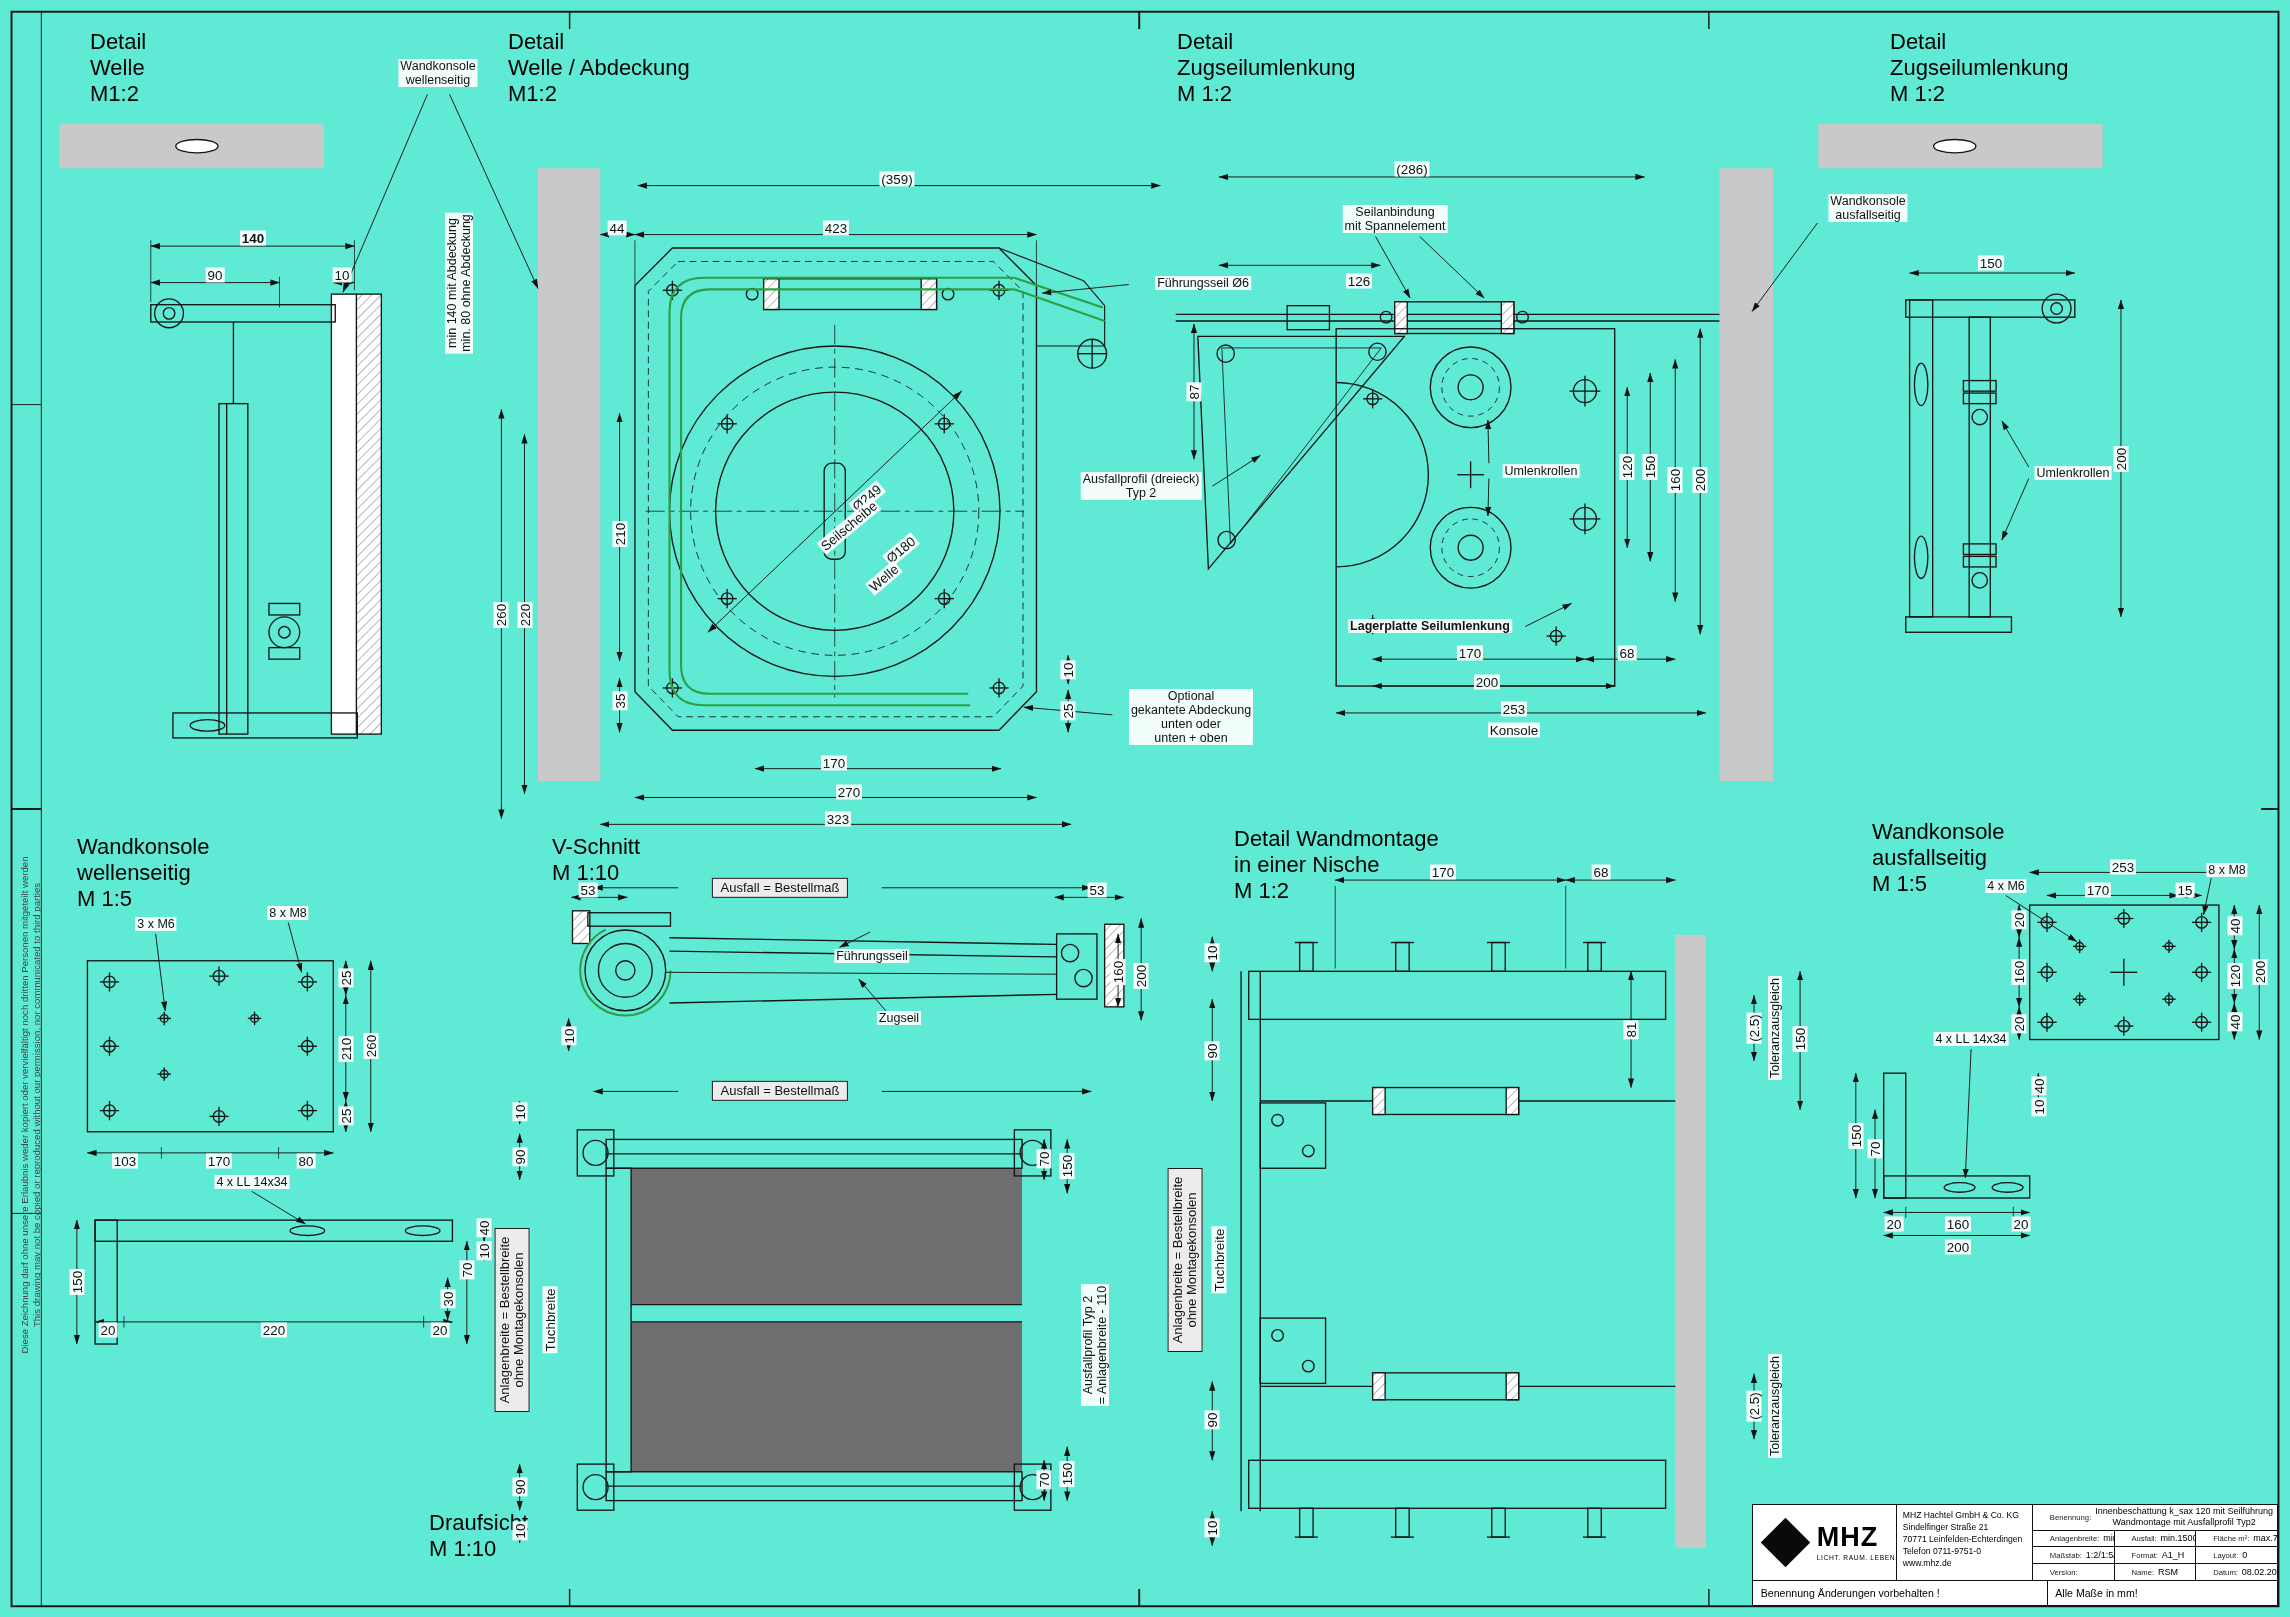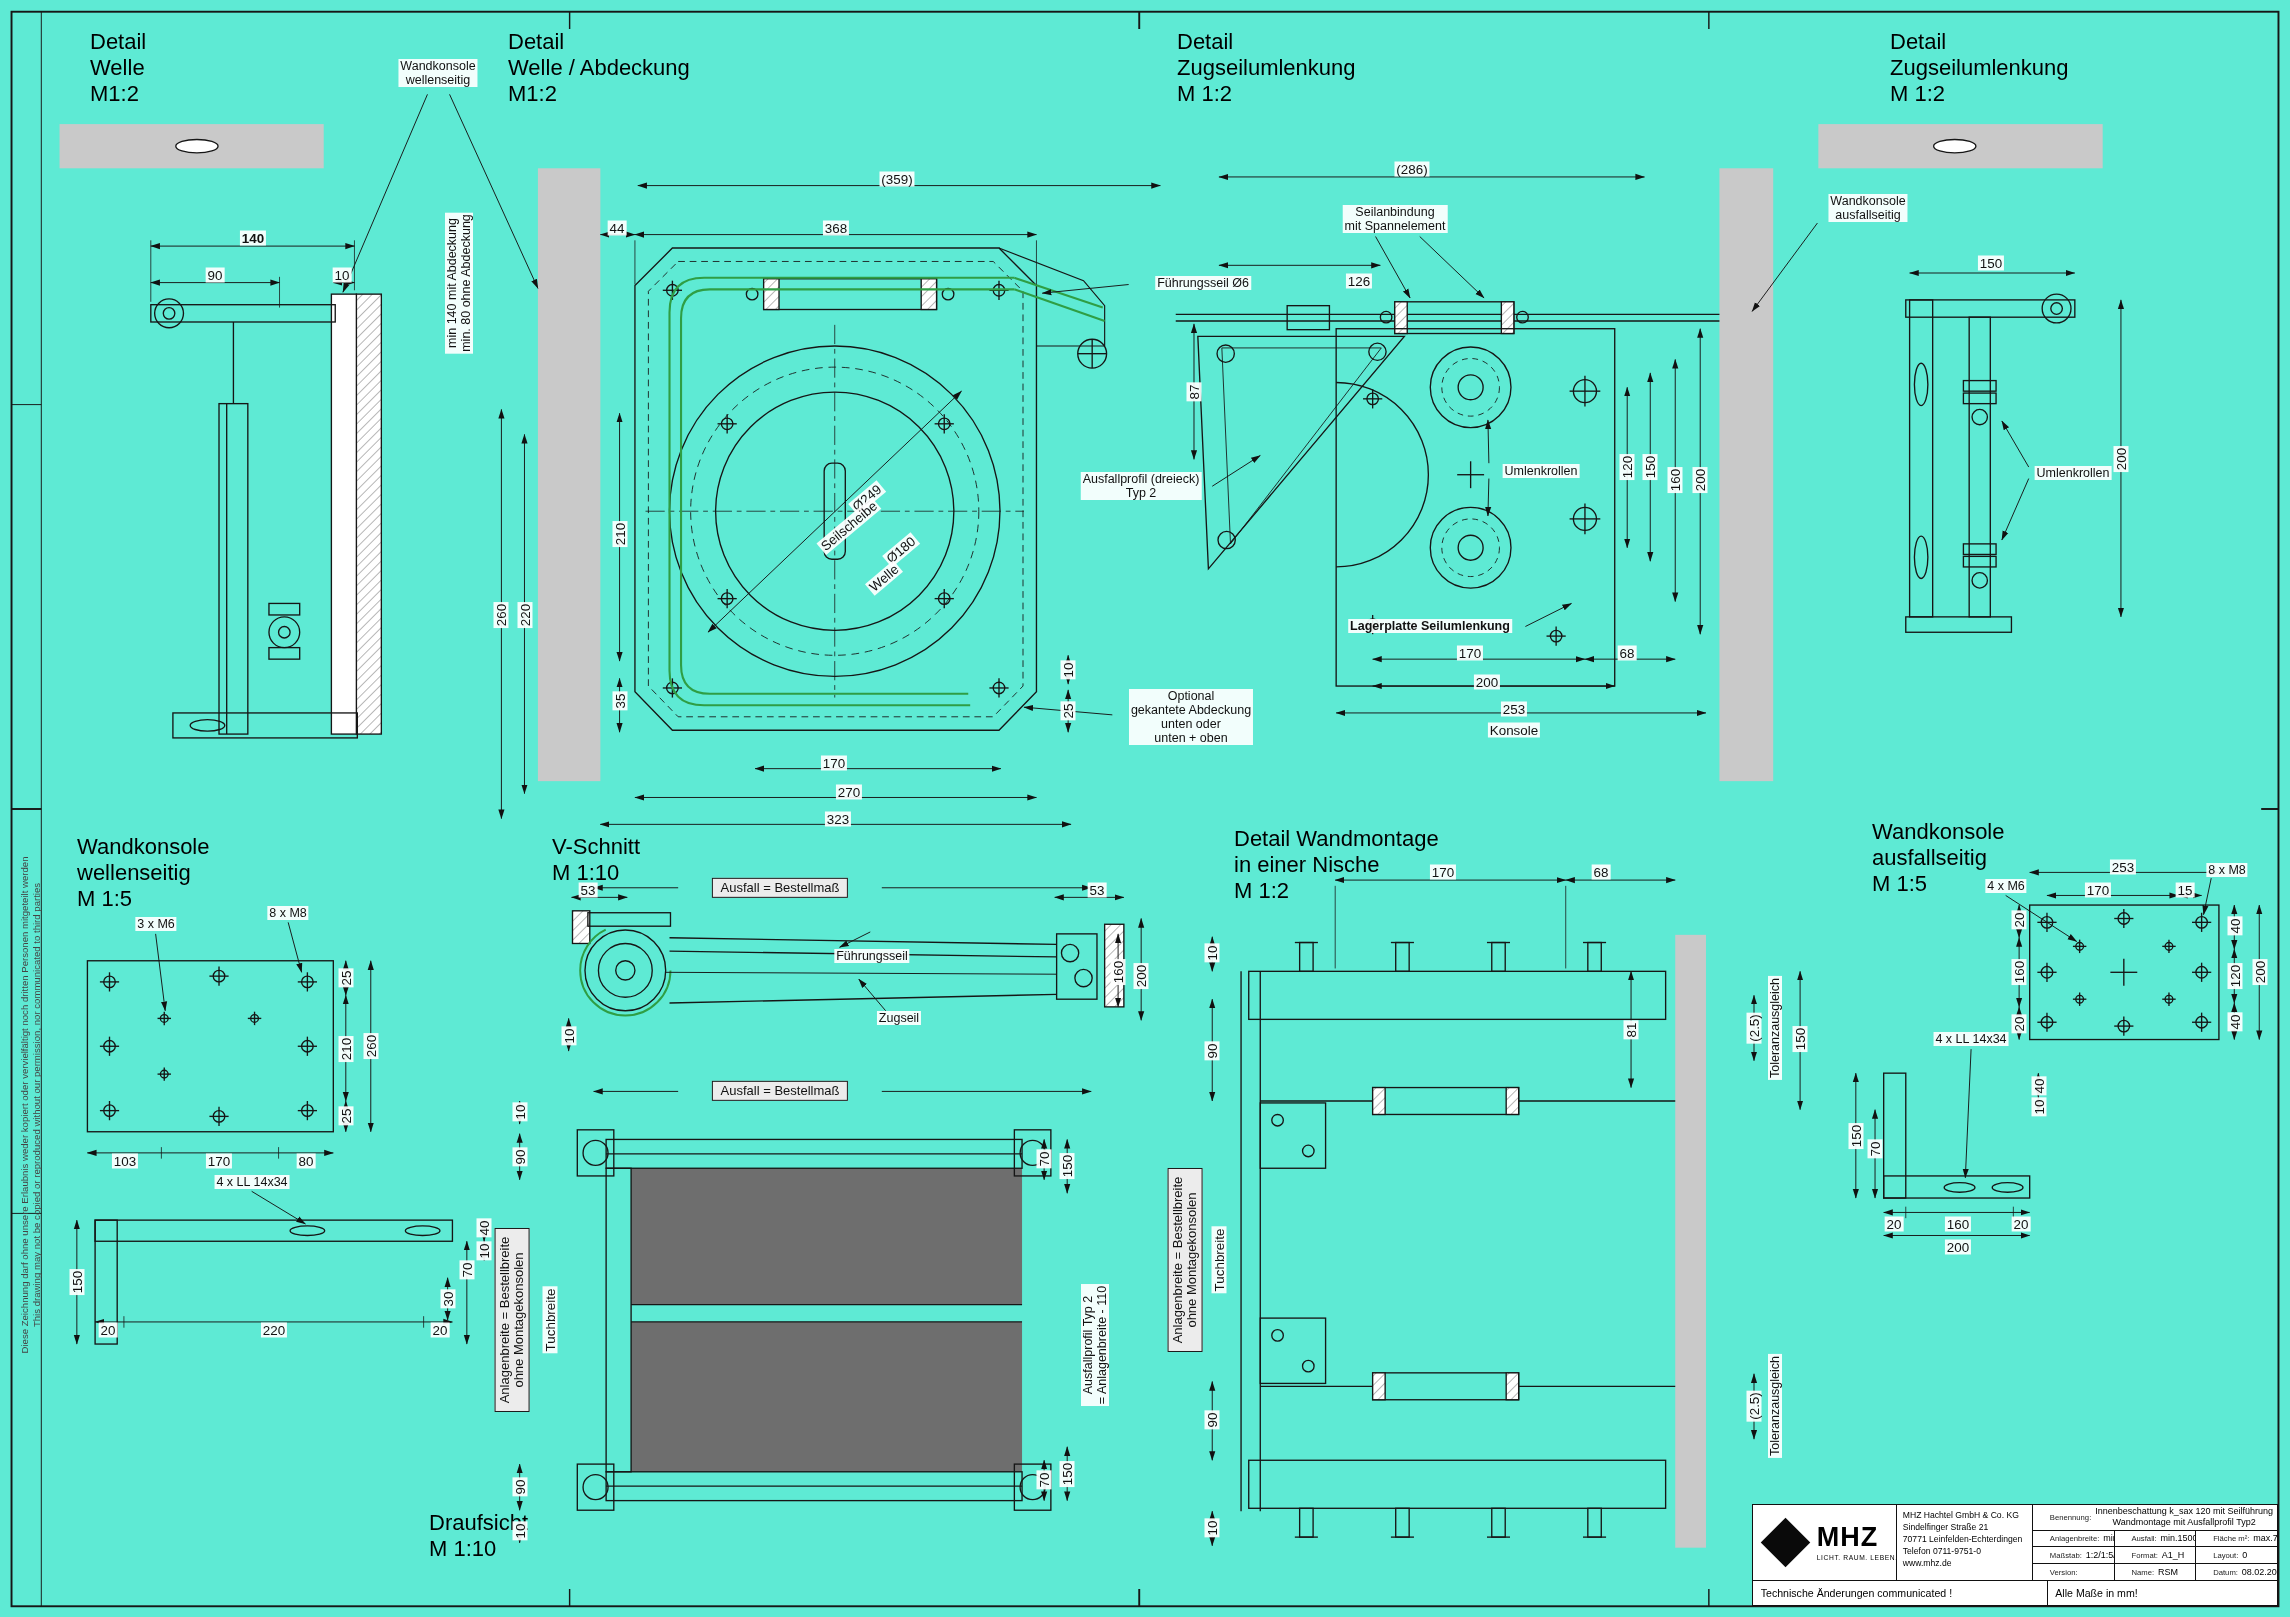--- a/index.html
+++ b/index.html
@@ -486,21 +486,21 @@
 wellenseitig</div>
       <div class="lbl dim" style="left: 253px; top: 238px; transform: translate(-50%, -50%) rotate(0deg); font-weight: bold;">140</div>
       <div class="lbl dim" style="left: 215px; top: 275px; transform: translate(-50%, -50%) rotate(0deg);">90</div>
       <div class="lbl dim" style="left: 342px; top: 275px; transform: translate(-50%, -50%) rotate(0deg);">10</div>
       <div class="lbl ann" style="left: 459px; top: 283px; transform: translate(-50%, -50%) rotate(-90deg);">min 140 mit Abdeckung
 min. 80 ohne Abdeckung</div>
       <div class="lbl dim" style="left: 501px; top: 615px; transform: translate(-50%, -50%) rotate(-90deg);">260</div>
       <div class="lbl dim" style="left: 525px; top: 615px; transform: translate(-50%, -50%) rotate(-90deg);">220</div>
       <div class="lbl dim" style="left: 897px; top: 179px; transform: translate(-50%, -50%) rotate(0deg);">(359)</div>
       <div class="lbl dim" style="left: 617px; top: 228px; transform: translate(-50%, -50%) rotate(0deg);">44</div>
-      <div class="lbl dim" style="left: 836px; top: 228px; transform: translate(-50%, -50%) rotate(0deg);">368</div>
+      <div class="lbl dim" style="left: 836px; top: 228px; transform: translate(-50%, -50%) rotate(0deg);">423</div>
       <div class="lbl dim" style="left: 620px; top: 534px; transform: translate(-50%, -50%) rotate(-90deg);">210</div>
       <div class="lbl dim" style="left: 620px; top: 701px; transform: translate(-50%, -50%) rotate(-90deg);">35</div>
       <div class="lbl ann" style="left: 1203px; top: 283px; transform: translate(-50%, -50%) rotate(0deg);">Führungsseil Ø6</div>
       <div class="lbl dim" style="left: 867px; top: 498px; transform: translate(-50%, -50%) rotate(-40deg);">Ø249</div>
       <div class="lbl dim" style="left: 849px; top: 526px; transform: translate(-50%, -50%) rotate(-40deg);">Seilscheibe</div>
       <div class="lbl dim" style="left: 901px; top: 550px; transform: translate(-50%, -50%) rotate(-40deg);">Ø180</div>
       <div class="lbl dim" style="left: 884px; top: 578px; transform: translate(-50%, -50%) rotate(-40deg);">Welle</div>
       <div class="lbl dim" style="left: 1068px; top: 670px; transform: translate(-50%, -50%) rotate(-90deg);">10</div>
       <div class="lbl dim" style="left: 1068px; top: 711px; transform: translate(-50%, -50%) rotate(-90deg);">25</div>
       <div class="lbl dim" style="left: 834px; top: 763px; transform: translate(-50%, -50%) rotate(0deg);">170</div>
@@ -676,19 +676,19 @@
           <span class="tb-value">RSM</span>
         </div>
         <div class="tb-cell">
           <span class="tb-label">Datum:</span>
           <span class="tb-value">08.02.2021</span>
         </div>
       </div>
     </div>
   </div>
   <div id="tb-footer">
-    <div class="tb-f1">Technische Änderungen communicated !</div>
+    <div class="tb-f1">Benennung Änderungen vorbehalten !</div>
     <div class="tb-f2">Alle Maße in mm!</div>
   </div>
 </div>
 
 </div>
 
 
 </body></html>

